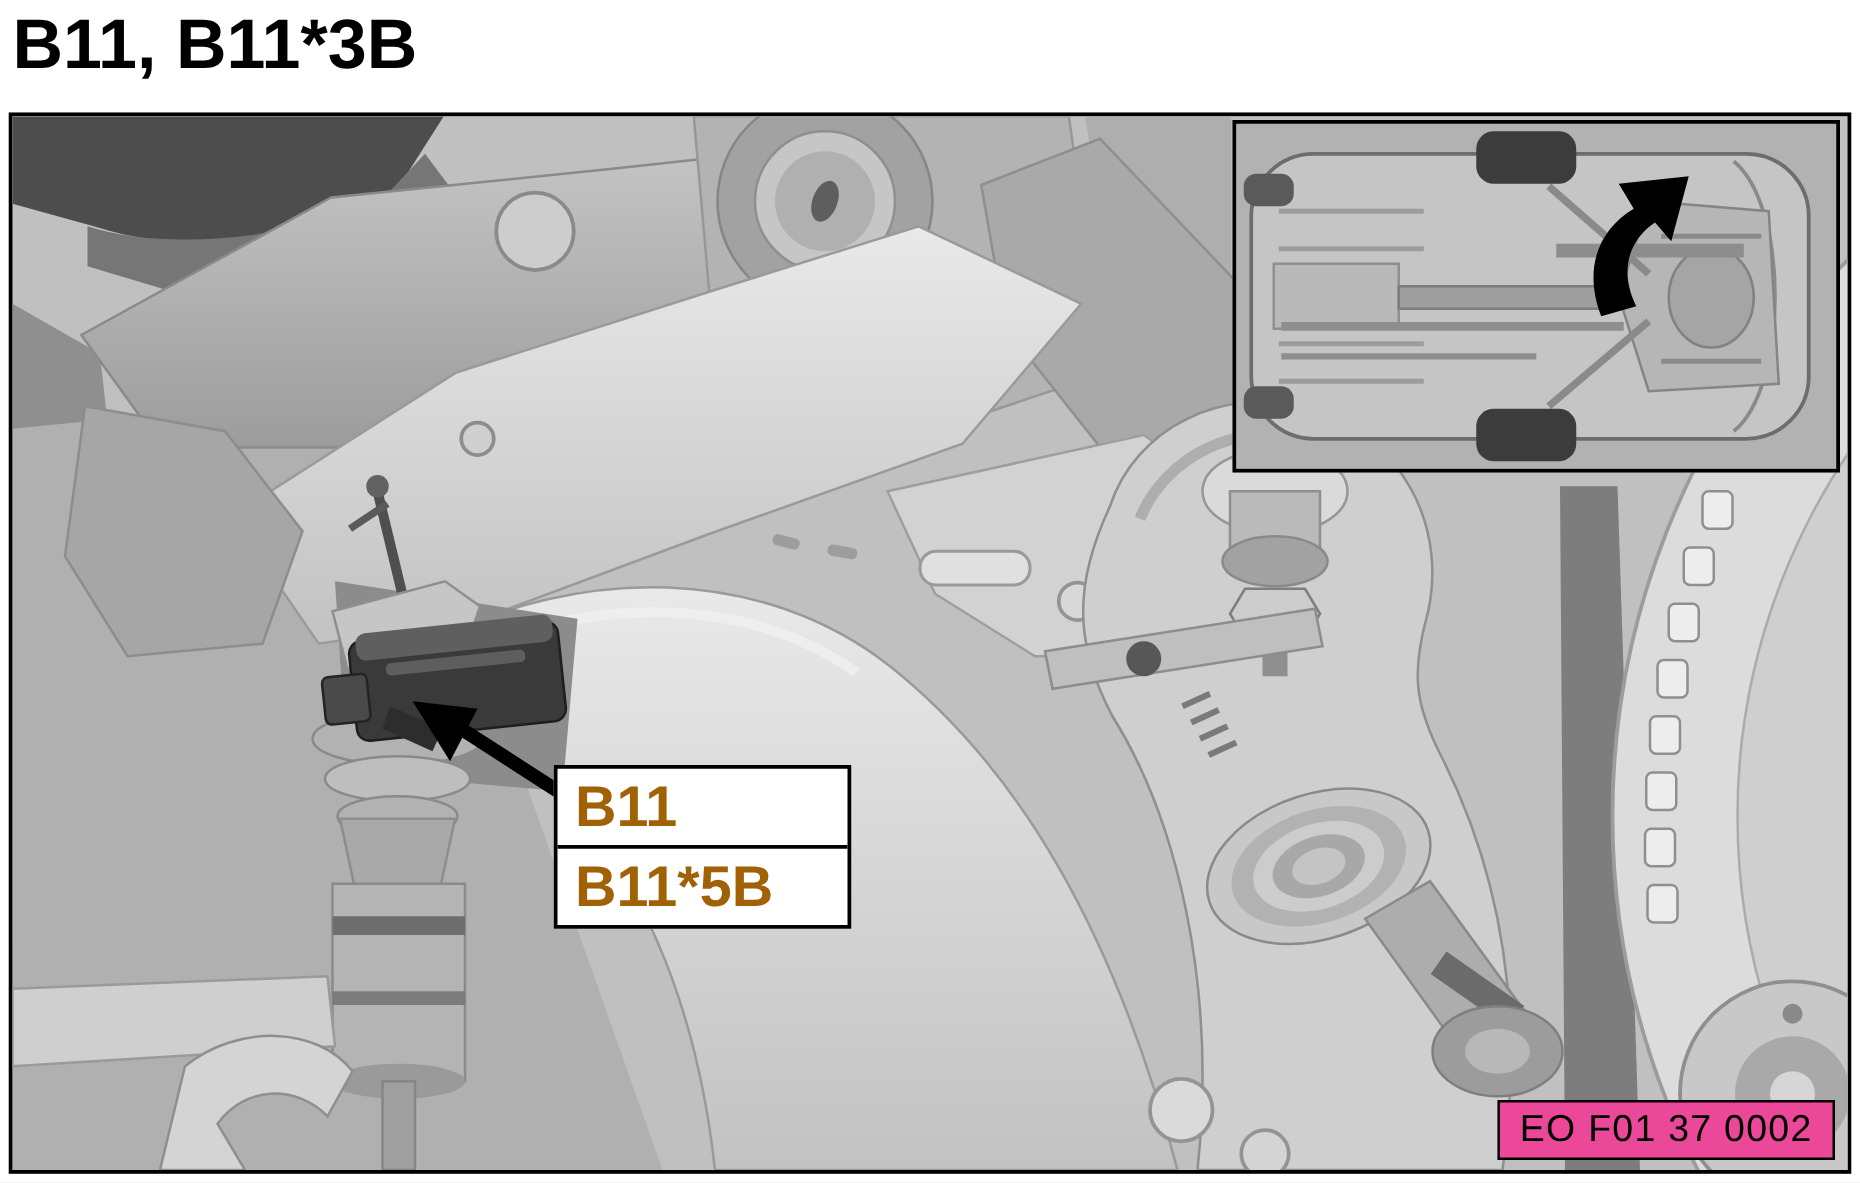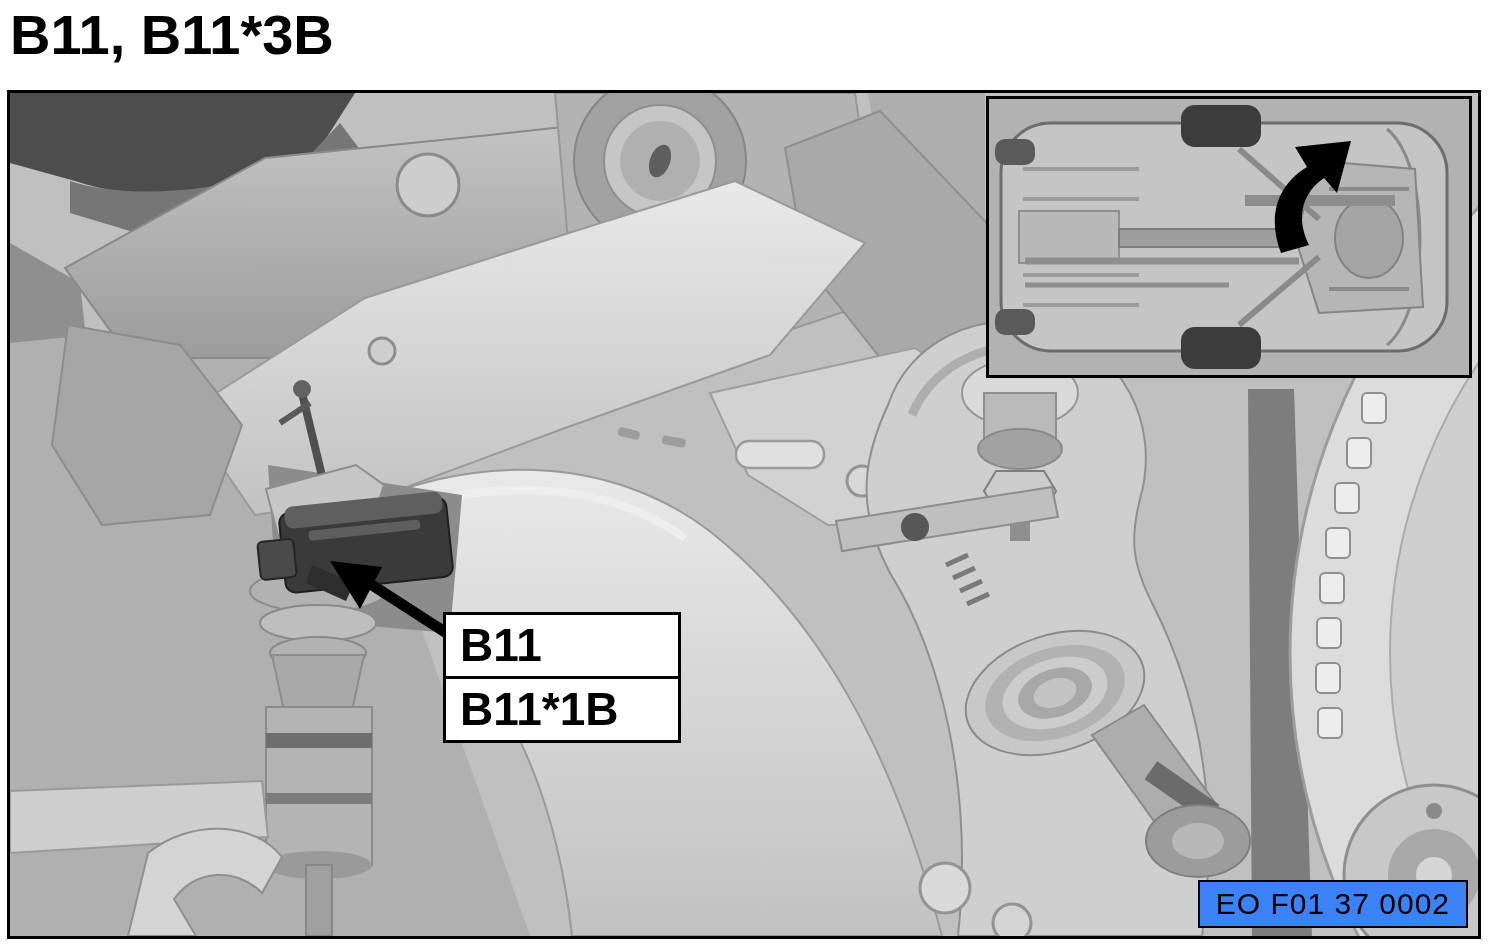--- a/index.html
+++ b/index.html
@@ -8,24 +8,24 @@
   .title{position:absolute;left:10px;top:2px;font-size:56px;font-weight:bold;color:#000;
          letter-spacing:0px;white-space:nowrap;}
   .frame{position:absolute;left:7px;top:90px;width:1474px;height:849px;border:3px solid #000;
          box-sizing:border-box;background:#c2c2c2;overflow:hidden;}
   .main-art{position:absolute;left:0;top:0;width:1468px;height:843px;display:block;}
   .inset{position:absolute;top:3px;right:6px;width:486px;height:282px;border:3px solid #000;
          box-sizing:border-box;background:#b2b2b2;overflow:hidden;}
   .inset svg{display:block;width:480px;height:276px;}
   .callout{position:absolute;left:433px;top:519px;width:232px;border:3px solid #000;
            background:#ffffff;box-sizing:content-box;}
-  .callout-row{height:61px;line-height:61px;font-size:46px;font-weight:bold;color:#000000;
+  .callout-row{height:61px;line-height:61px;font-size:46px;font-weight:bold;color:#a16207;
                padding-left:14px;white-space:nowrap;}
   .callout-row.second{border-top:3px solid #000;}
-  .refcode{position:absolute;right:10px;bottom:8px;border:2px solid #000;background:#3b82f6;
+  .refcode{position:absolute;right:10px;bottom:8px;border:2px solid #000;background:#ec4899;
            font-size:30px;color:#000;padding:5px 16px;letter-spacing:1px;white-space:nowrap;}
 </style>
 </head>
 <body>
 
 <div class="page">
 
   <div class="title">B11, B11*3B</div>
 
   <div class="frame">
@@ -189,19 +189,19 @@
           <rect x="256" y="96" width="150" height="11" fill="#8d8d8d"></rect>
           <rect x="192" y="6" width="80" height="42" rx="14" fill="#3c3c3c"></rect>
           <rect x="192" y="228" width="80" height="42" rx="14" fill="#3c3c3c"></rect>
         </g>
         <path d="M292,154 C278,118 288,86 318,68 L306,48 L362,42 L348,94 L335,79 C314,93 306,118 320,146 Z" fill="#000000"></path>
       </svg>
     </div>
 
     <div class="callout">
       <div class="callout-row">B11</div>
-      <div class="callout-row second">B11*1B</div>
+      <div class="callout-row second">B11*5B</div>
     </div>
 
     <div class="refcode">EO F01 37 0002</div>
 
   </div>
 </div>
 
 </body></html>

